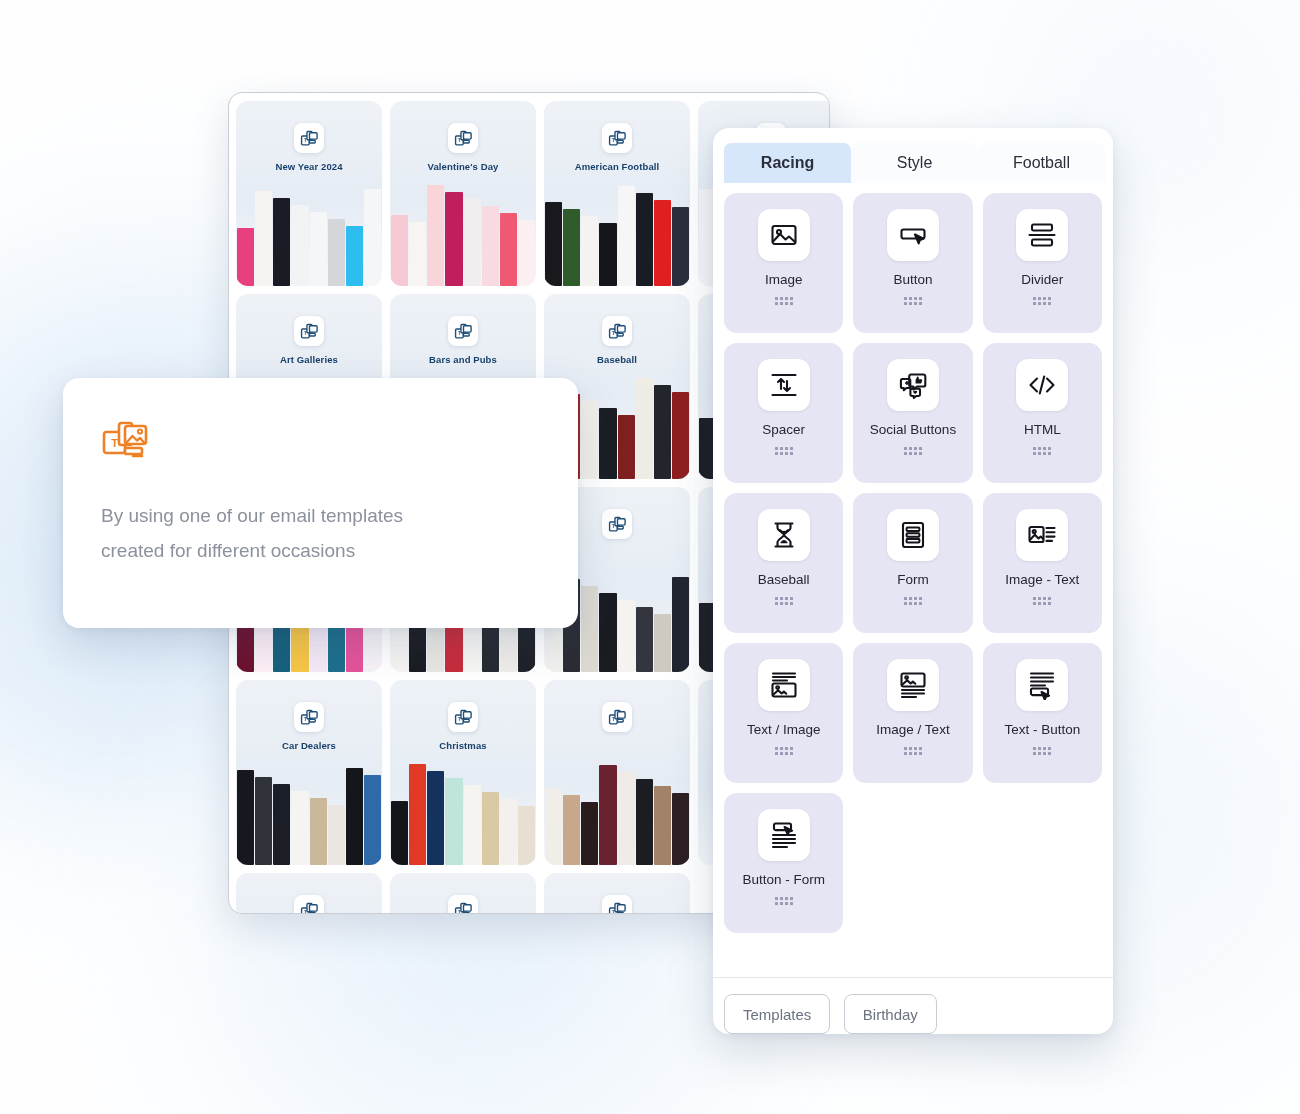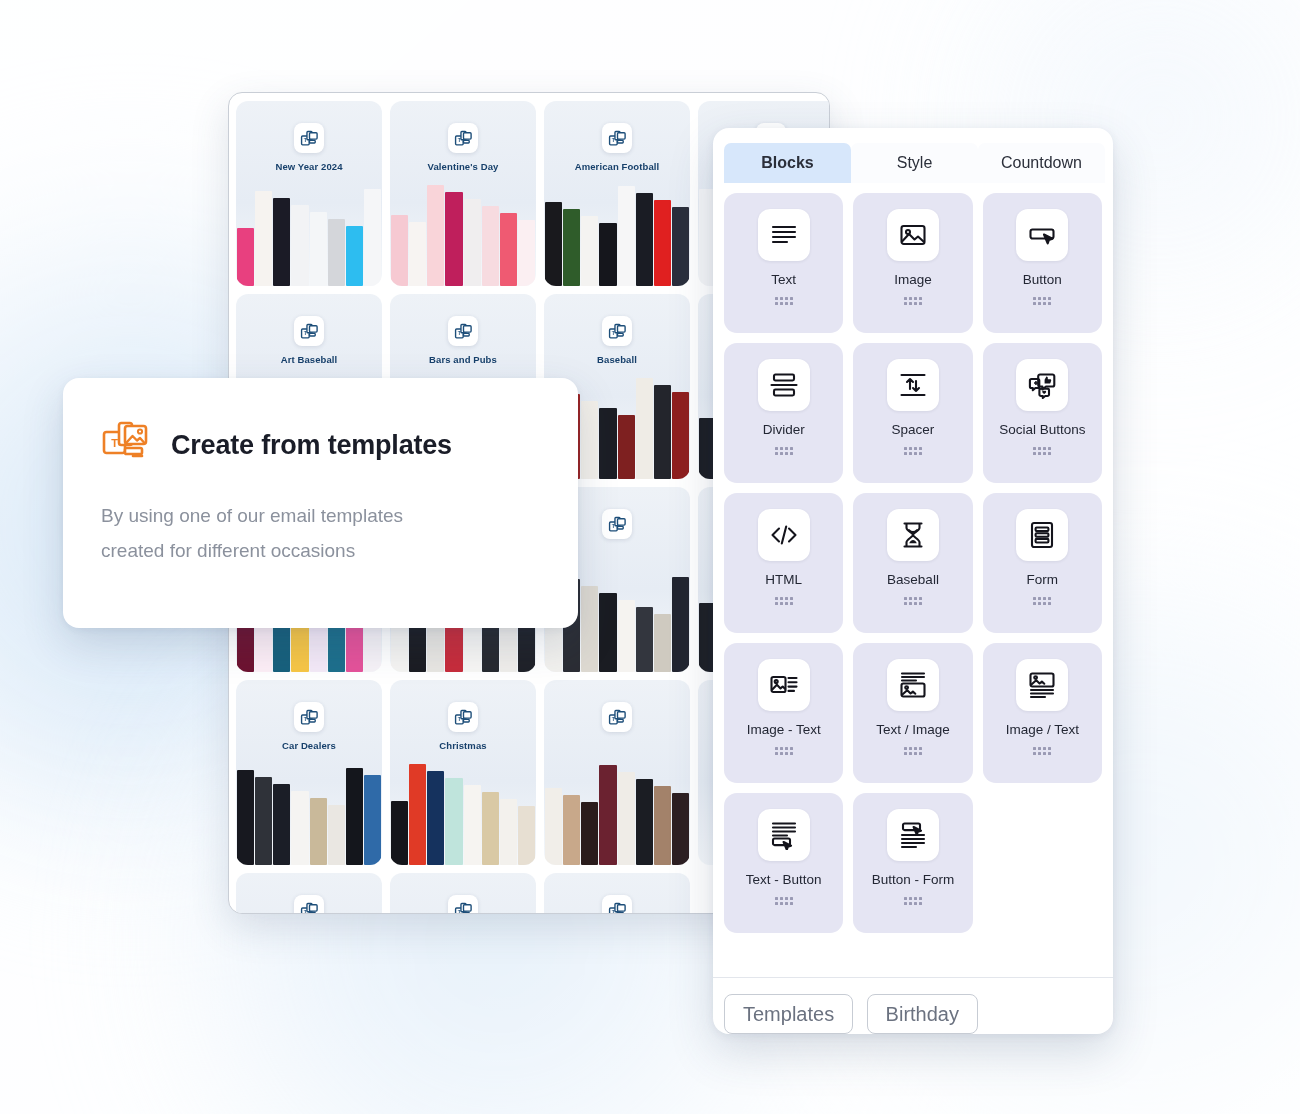--- a/index.html
+++ b/index.html
@@ -70,21 +70,21 @@
   .blk-ico{width:52px;height:52px;border-radius:12px;background:#fff;
            display:flex;align-items:center;justify-content:center;
            box-shadow:0 1px 3px rgba(40,50,80,.09);}
   .blk-lbl{margin-top:12px;font-size:13.5px;color:#232734;text-align:center;line-height:1.1;padding:0 4px;}
   .handle{margin-top:9px;display:grid;grid-template-columns:repeat(4,3px);
           grid-template-rows:repeat(2,3px);gap:2px;}
   .handle s{display:block;width:3px;height:3px;background:#9a9ab4;border-radius:.5px;}
   #blocks-foot{flex:0 0 auto;border-top:1px solid #e3e6ec;margin:14px 0 0;padding:16px 0 0 11px;}
   .foot-btn{display:inline-flex;align-items:center;justify-content:center;
             height:38px;padding:0 18px;border:1px solid #c7ccd4;border-radius:8px;
-            background:#fff;color:#6b7280;font-size:20px;margin-right:9px;}
+            background:#fff;color:#6b7280;font-size:15px;margin-right:9px;}
 
   
   #promo{
     position:absolute;left:63px;top:378px;width:515px;height:250px;
     background:#fff;border-radius:16px;
     box-shadow:0 16px 42px rgba(50,70,105,.17), 0 2px 7px rgba(50,70,105,.07);
     padding:42px 40px 0 38px;box-sizing:border-box;
   }
   #promo-head{display:flex;align-items:flex-start;gap:22px;}
   #promo-title{font-size:27px;font-weight:700;color:#1a1d28;letter-spacing:-.2px;margin-top:10px;}
@@ -204,21 +204,21 @@
           <svg width="19" height="19" viewBox="0 0 30 30">
   <g stroke="#1d4e79" stroke-width="2.2" fill="none" stroke-linejoin="round">
     <rect x="2.5" y="11" width="12" height="14" rx="1.6"></rect>
     <rect x="11" y="4" width="8" height="13" rx="1.4" fill="#fff"></rect>
     <rect x="15" y="6" width="12" height="10" rx="1.6" fill="#fff"></rect>
     <rect x="15" y="18" width="9" height="4" rx="1.2" fill="#fff"></rect>
   </g>
   <text x="8.5" y="21" font-family="Liberation Sans, sans-serif" font-size="8" font-weight="700" fill="#1d4e79" text-anchor="middle">T</text>
           </svg>
         </div>
-        <div class="cat-name">Art Baseball</div>
+        <div class="cat-name">Art Galleries</div>
         <div class="thumbs">
           <i style="background: rgb(29, 31, 38); height: 66px;"></i>
           <i style="background: rgb(243, 241, 238); height: 59px;"></i>
           <i style="background: rgb(43, 46, 56); height: 96px;"></i>
           <i style="background: rgb(200, 195, 182); height: 89px;"></i>
           <i style="background: rgb(239, 238, 233); height: 82px;"></i>
           <i style="background: rgb(36, 38, 45); height: 75px;"></i>
           <i style="background: rgb(184, 178, 164); height: 68px;"></i>
           <i style="background: rgb(242, 241, 238); height: 61px;"></i>
         </div>
@@ -518,47 +518,27 @@
           </svg>
         </div>
         <div class="cat-name"></div>
       </div>
     </div>
 </div>
 
 <div id="blocks">
 
   <div id="tabs">
-    <div class="tab active">Blocks</div>
+    <div class="tab active">Racing</div>
     <div class="tab">Style</div>
-    <div class="tab">Countdown</div>
+    <div class="tab">Football</div>
   </div>
 
   <div id="blocks-scroll">
     <div class="bgrid" id="bgrid">
-        <div class="blk">
-          <div class="blk-ico">
-            <svg width="30" height="30" viewBox="0 0 30 30">
-      <g stroke="#14141c" stroke-width="2.1" stroke-linecap="round" stroke-linejoin="round" fill="none">
-                <path d="M4 7h22M4 12h22M4 17h22M4 22h14"></path>
-              </g>
-            </svg>
-          </div>
-          <div class="blk-lbl">Text</div>
-          <div class="handle">
-            <s></s>
-            <s></s>
-            <s></s>
-            <s></s>
-            <s></s>
-            <s></s>
-            <s></s>
-            <s></s>
-          </div>
-        </div>
         <div class="blk">
           <div class="blk-ico">
             <svg width="30" height="30" viewBox="0 0 30 30">
       <g stroke="#14141c" stroke-width="2.1" stroke-linecap="round" stroke-linejoin="round" fill="none">
                 <rect x="3.5" y="6" width="23" height="18" rx="2.2"></rect>
       <circle cx="10" cy="12" r="2"></circle>
                 <path d="M4.5 21l6.5-7 5.5 5.5 3.5-3 5.5 5"></path>
               </g>
             </svg>
           </div>
@@ -856,16 +836,15 @@
         <rect x="3" y="12" width="21" height="21" rx="2.5" stroke="#ee8026" stroke-width="2.6"></rect>
         <text x="13.5" y="26.5" font-family="Liberation Sans, sans-serif" font-size="11" font-weight="700" fill="#ee8026" text-anchor="middle">T</text>
         <rect x="18" y="3" width="13" height="22" rx="2.2" stroke="#ee8026" stroke-width="2.6" fill="#fff"></rect>
         <rect x="24" y="6" width="21" height="18" rx="2.5" stroke="#ee8026" stroke-width="2.6" fill="#fff"></rect>
         <circle cx="39" cy="11.5" r="2.1" stroke="#ee8026" stroke-width="2"></circle>
         <path d="M26 22l5.5-6 4.5 4.5 3-2.5 4 4.5" stroke="#ee8026" stroke-width="2.4" stroke-linecap="round" stroke-linejoin="round"></path>
         <rect x="24" y="28" width="17" height="6" rx="1.6" stroke="#ee8026" stroke-width="2.6" fill="#fff"></rect>
         <path d="M32 36h9" stroke="#ee8026" stroke-width="2.6" stroke-linecap="round"></path>
       </svg>
     </span>
-    <div id="promo-title">Create from templates</div>
   </div>
   <div id="promo-sub">By using one of our email templates created for different occasions</div>
 </div>
 
 </body></html>

